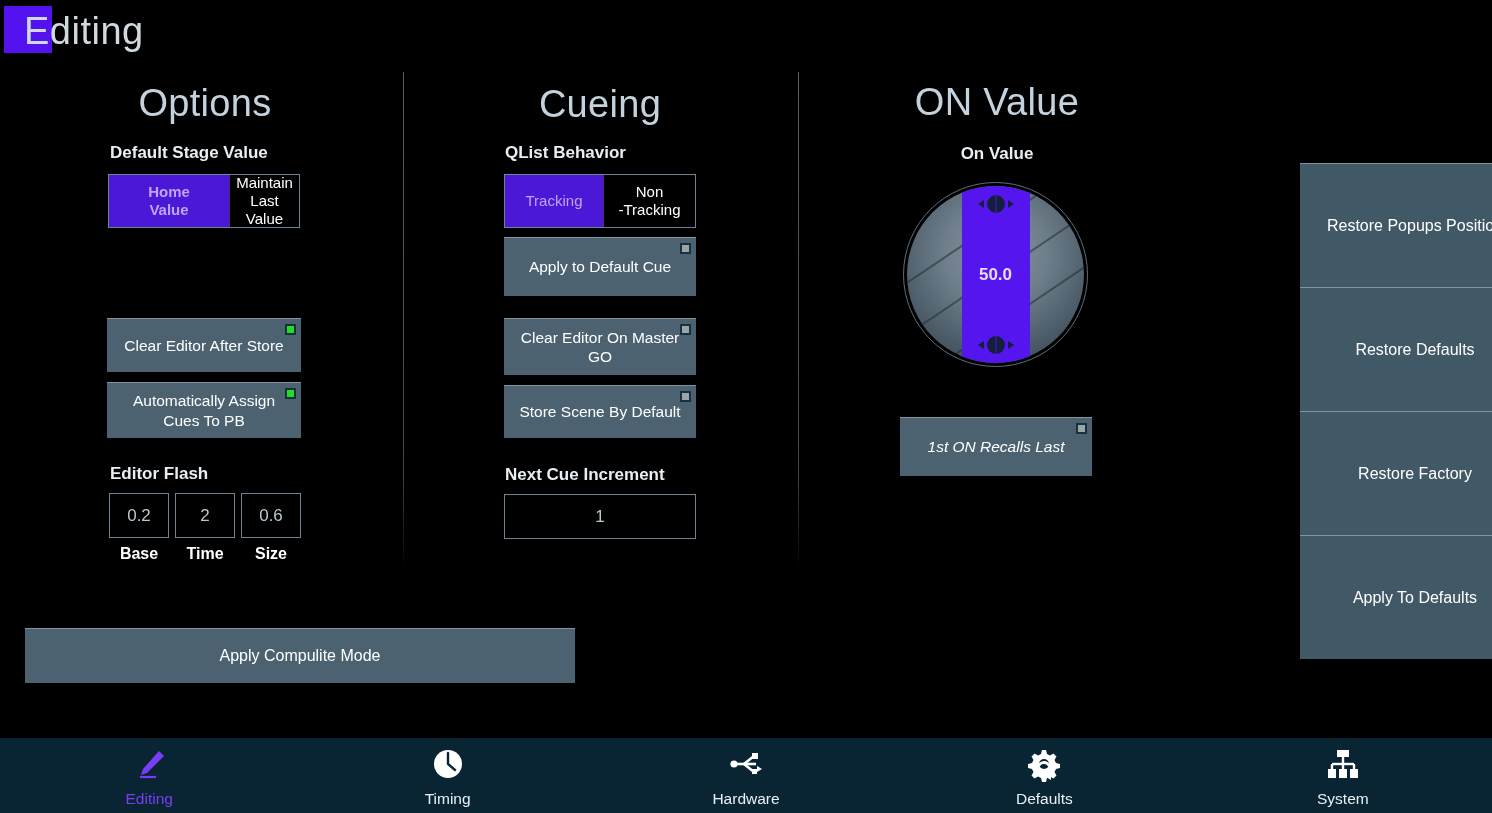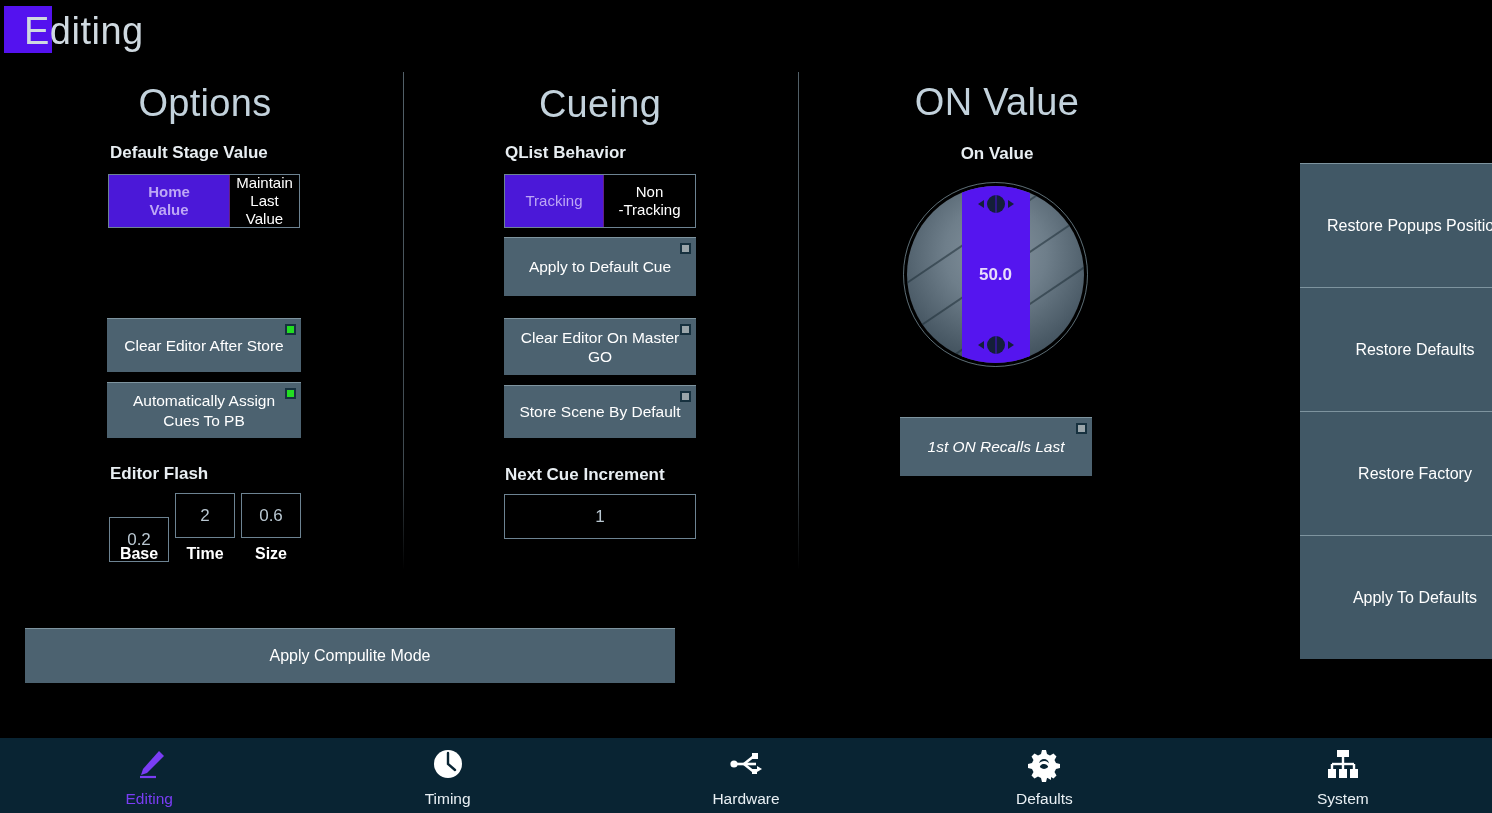--- a/index.html
+++ b/index.html
@@ -119,21 +119,21 @@
   </div>
 
   <div class="pbtn" style="left:107px; top:382px; width:194px; height:56px; flex-direction:column;">
     <span class="led on"></span>
     <span>Automatically Assign</span>
     <span>Cues To PB</span>
   </div>
 
   <div class="group-label" style="left:110px; top:464px;">Editor Flash</div>
 
-  <div class="numfield" style="left:109px; top:493px; width:60px; height:45px;margin-top:24px;">
+  <div class="numfield" style="left:109px; top:493px; width:60px; height:45px;">
     <span>0.2</span>
   </div>
   <div class="numfield" style="left:175px; top:493px; width:60px; height:45px;">
     <span>2</span>
   </div>
   <div class="numfield" style="left:241px; top:493px; width:60px; height:45px;">
     <span>0.6</span>
   </div>
   <div class="fieldcap" style="left:109px; top:545px; width:60px;">Base</div>
   <div class="fieldcap" style="left:175px; top:545px; width:60px;">Time</div>
@@ -202,21 +202,21 @@
       </div>
       <div class="ring"></div>
     </div>
   </div>
 
   <div class="pbtn" style="left:900px; top:417px; width:192px; height:59px;font-style:italic;">
     <span class="led off"></span>
     <span>1st ON Recalls Last</span>
   </div>
 
-  <div class="wide-btn" style="left:25px; top:628px; width:650px; height:55px;">
+  <div class="wide-btn" style="left:25px; top:628px; width:550px; height:55px;">
     <span>Apply Compulite Mode</span>
   </div>
 
   <div class="side-btn" style="top:163px; height:124px;">
     <span>Restore Popups Position</span>
   </div>
   <div class="side-btn" style="top:287px; height:124px;">
     <span>Restore Defaults</span>
   </div>
   <div class="side-btn" style="top:411px; height:124px;">

